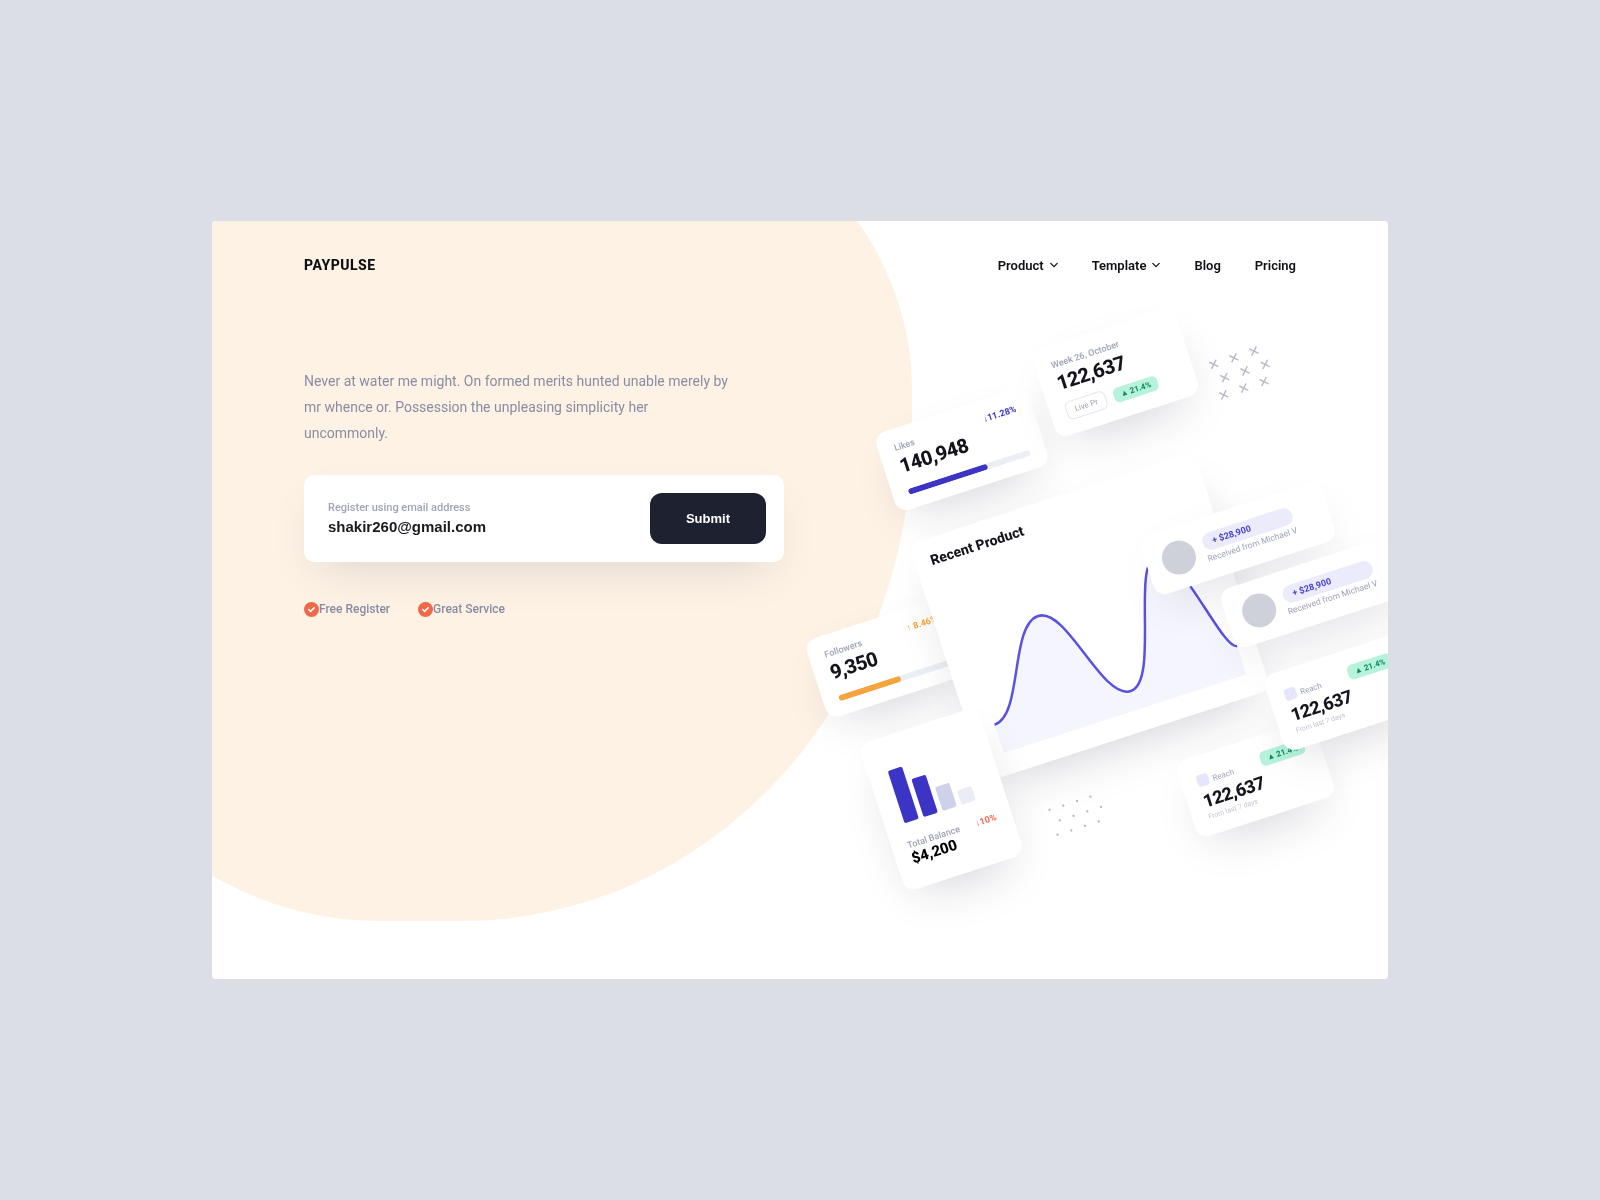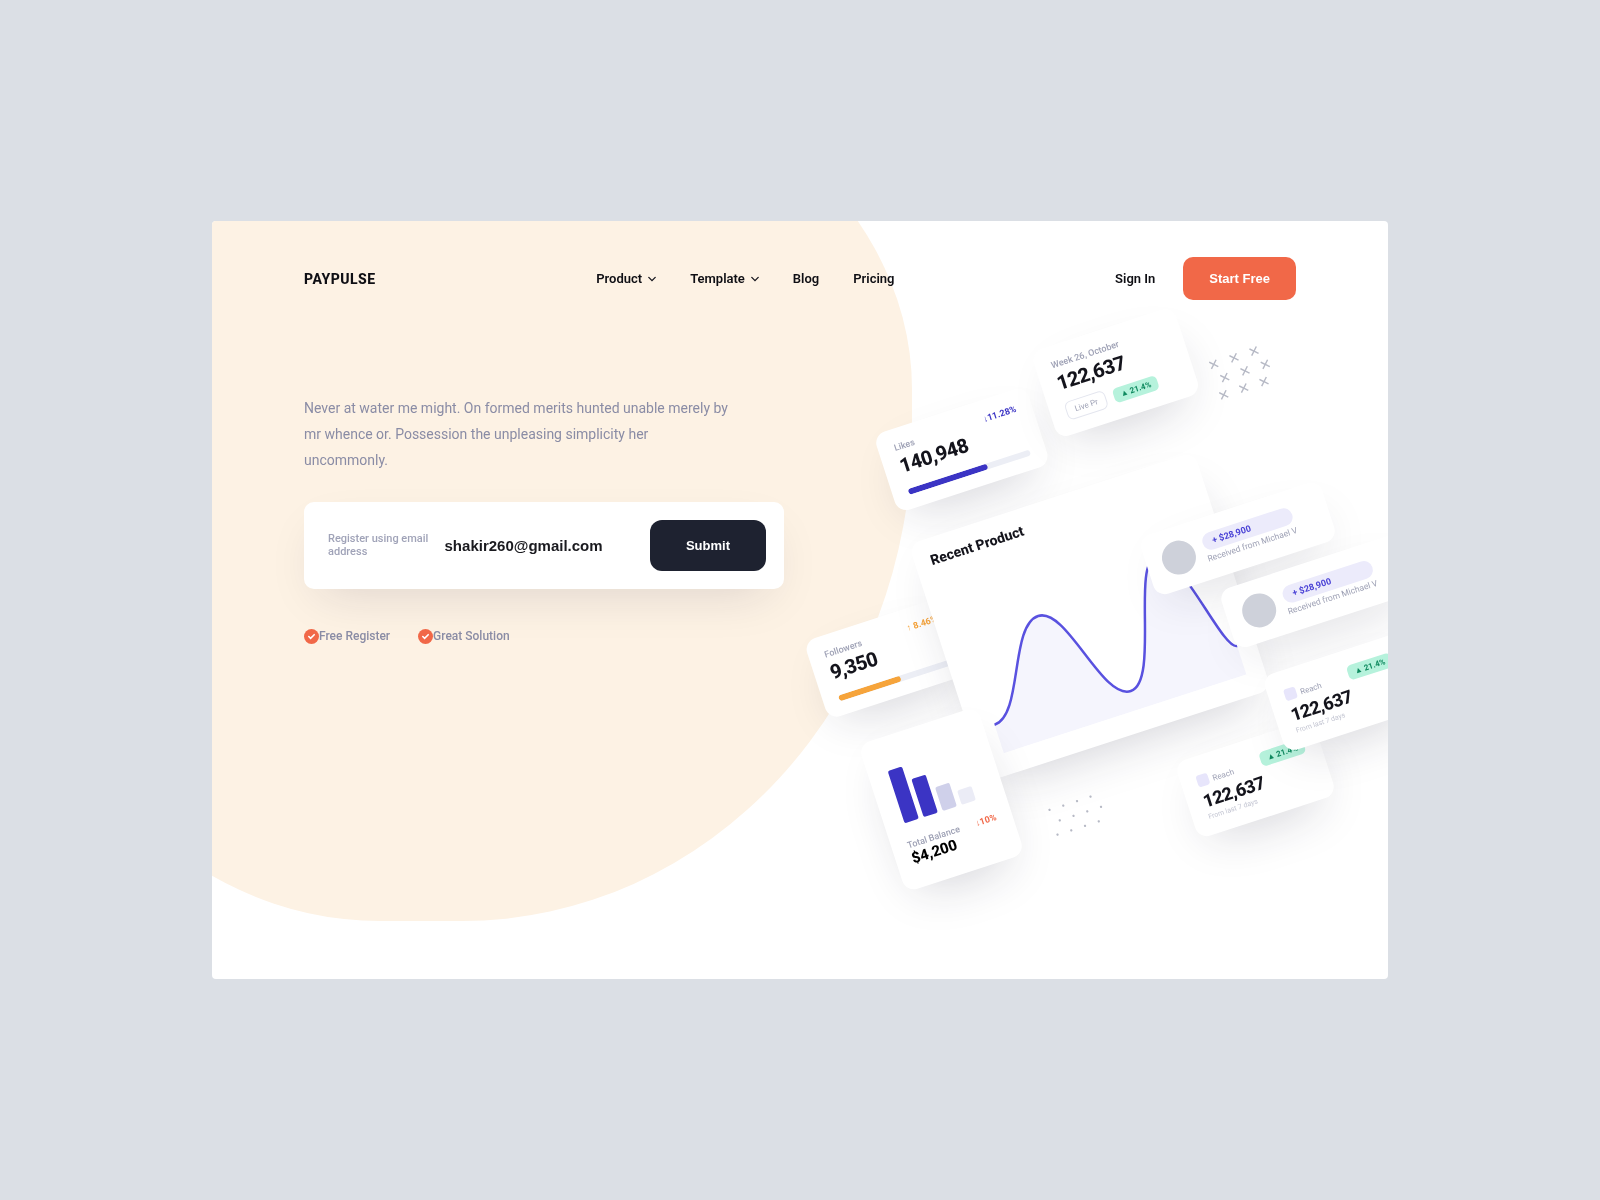--- a/index.html
+++ b/index.html
@@ -114,21 +114,21 @@
 .email-card {
   background: #fff;
   border-radius: 10px;
   box-shadow: 0 18px 50px -16px rgba(30,30,60,0.15);
   padding: 18px 18px 18px 24px;
   display: flex;
   align-items: center;
   justify-content: space-between;
   width: 480px;
 }
-.email-left { display: flex; flex-direction: row; gap: 4px; }
+.email-left { display: flex; flex-direction: column; gap: 4px; }
 .email-label {
   font-size: 11px;
   color: #a0a3b8;
   font-weight: 500;
 }
 .email-value {
   font-size: 15px;
   font-weight: 700;
   color: #1a1a1f;
   border: none;
@@ -244,24 +244,20 @@
             </svg>
           </span>
       </div>
       <div class="nav-item">
         <span>Blog</span>
       </div>
       <div class="nav-item">
         <span>Pricing</span>
       </div>
     </div>
-    <div class="actions">
-      <div class="signin">Sign In</div>
-      <button class="cta-btn">Start Free</button>
-    </div>
   </div>
 
   <div class="hero">
     <p class="sub">Never at water me might. On formed merits hunted unable merely by mr whence or. Possession the unpleasing simplicity her uncommonly.</p>
 
     <div class="email-card">
       <div class="email-left">
         <div class="email-label">Register using email address</div>
         <input class="email-value" value="shakir260@gmail.com" style="">
       </div>
@@ -276,21 +272,21 @@
             </svg>
           </span>
         <span>Free Register</span>
       </div>
       <div class="badge">
         <span class="check">
             <svg width="9" height="9" viewBox="0 0 10 10">
               <path d="M2 5 L4 7 L8 3" stroke="#fff" stroke-width="1.8" fill="none" stroke-linecap="round"></path>
             </svg>
           </span>
-        <span>Great Solution</span>
+        <span>Great Service</span>
       </div>
     </div>
   </div>
 
   <div class="illus">
 
     <div class="card" style="left:150px; top:40px; width:160px;">
       <div style="display:flex; justify-content:space-between;">
         <span class="cap">Likes</span>
         <span class="pct" style="color:#3b34c4">↓11.28%</span>

